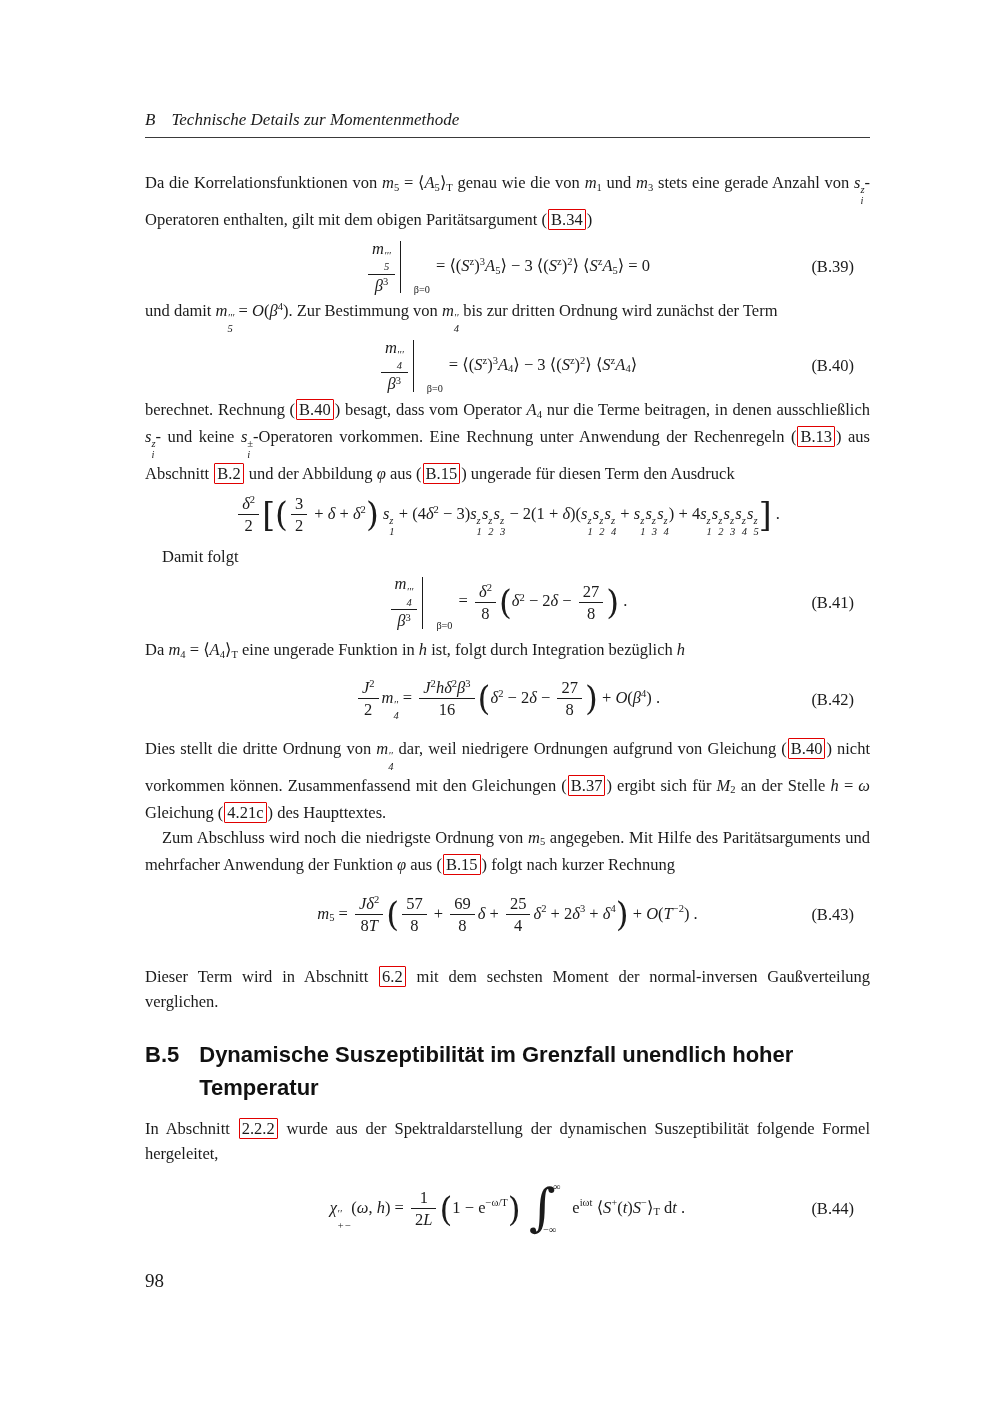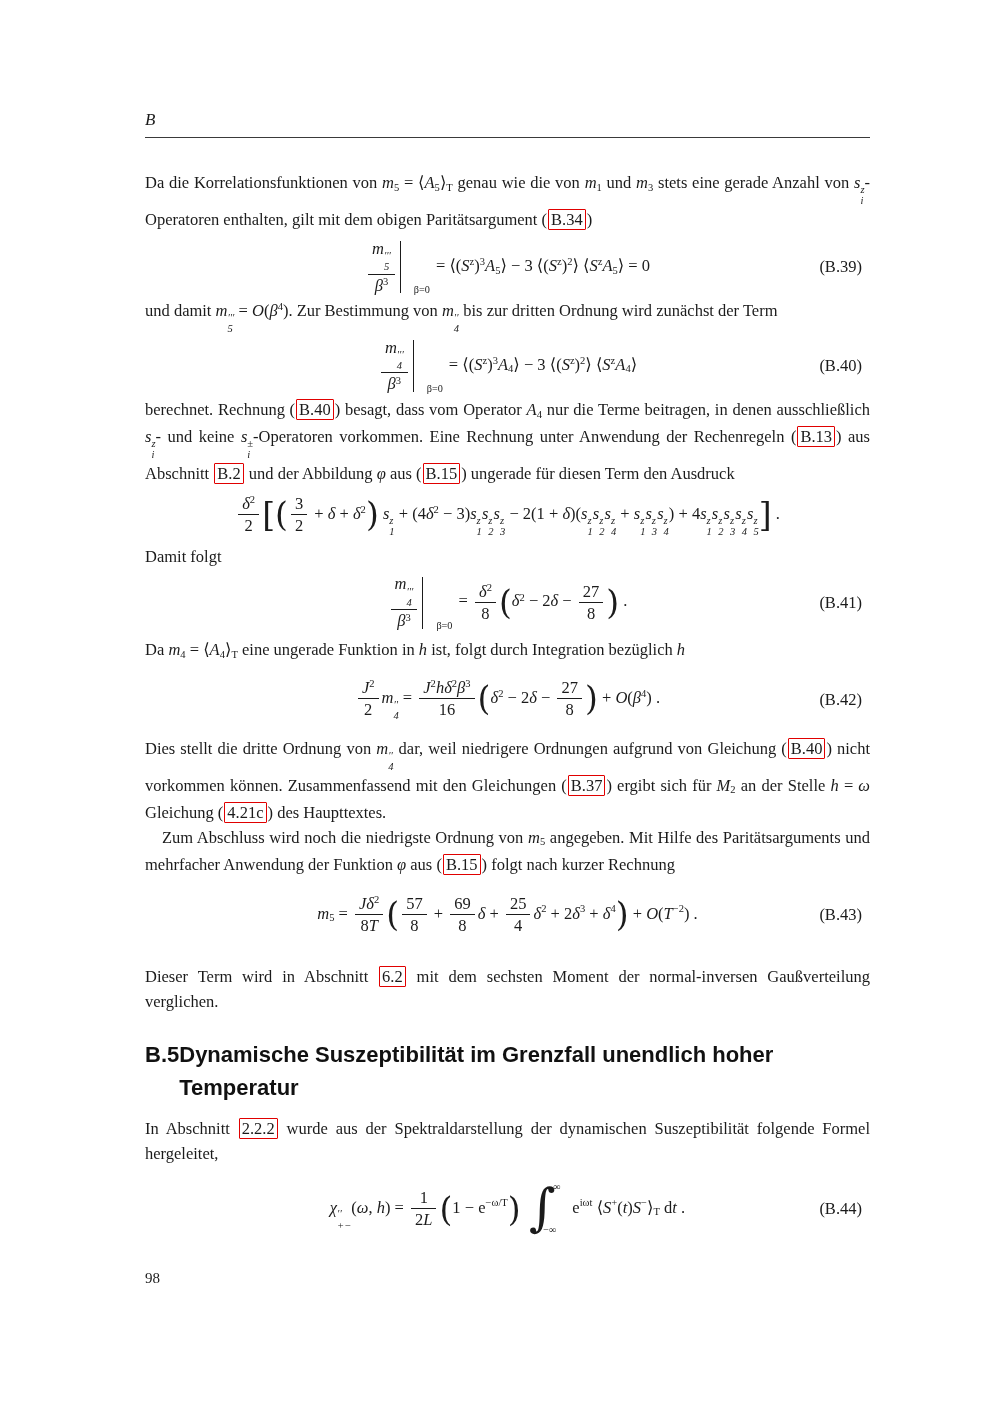--- a/index.html
+++ b/index.html
@@ -43,50 +43,51 @@
   .intwrap{display:inline-flex;align-items:center;vertical-align:middle;margin:0 4px 0 8px;}
   .intsign{font-family:"DejaVu Serif",serif;font-size:310%;line-height:0.95;}
   .intcol{display:inline-flex;flex-direction:column;justify-content:space-between;
           height:54px;font-size:62%;line-height:1;padding:1px 0;}
   .inthi{transform:translateX(-2px);}
   .intlo{transform:translateX(-12px);}
   .ref{border:1.5px solid #e00000;padding:0 2px;margin:0 1px;border-radius:1px;font-family:Liberation Serif, serif;}
   
   .eqrow{display:flex;align-items:center;justify-content:center;position:relative;}
   .eq{white-space:nowrap;font-size:16.5px;}
-  .eqtag{position:absolute;right:8px;top:50%;transform:translateY(-50%);font-size:16.5px;}
+  .eqtag{position:absolute;right:16px;top:50%;transform:translateY(-50%);font-size:16.5px;}
   #row-b39{min-height:58px;margin:6px 0 2px;}
   #row-b40{min-height:58px;margin:2px 0 2px;}
   #row-delta{min-height:52px;margin:4px 0 2px;}
   #row-b41{min-height:64px;margin:2px 0 2px;}
   #row-b42{min-height:64px;margin:4px 0 4px;}
   #row-b43{min-height:64px;margin:6px 0 4px;}
   #row-b44{min-height:70px;margin:8px 0 0;}
   
   #p1{margin-top:32px;}
-  #p4{margin-top:2px;}
+  #p4{margin-top:2px;margin-left:17px;}
   #p6{margin-top:2px;}
   #p7{text-indent:17px;}
   #p8{margin-top:17px;}
   
   .section{
-    display:flex;
+    display:flex;gap:20px;
     font-family:"Liberation Sans","DejaVu Sans",sans-serif;
     font-weight:700;font-size:22px;line-height:33px;
     margin:24px 0 12px;color:#111;
   }
-  .pagenum{position:absolute;left:145px;top:1270px;font-size:15px;}
+  .pagenum{position:absolute;left:145px;top:1270px;font-size:19px;}
 </style>
 </head>
 <body>
 
 <div class="page">
 
   <div class="runhead">
     <span>B</span>
+    <span>Technische Details zur Momentenmethode</span>
   </div>
 
   <p class="para" id="p1"><span class="mt">Da die Korrelationsfunktionen von </span><span class="mi">m</span><span class="msub">5</span><span class="mt"> = ⟨</span><span class="mi">A</span><span class="msub">5</span><span class="mt">⟩</span><span class="msub">T</span><span class="mt"> genau wie die von </span><span class="mi">m</span><span class="msub">1</span><span class="mt"> und </span><span class="mi">m</span><span class="msub">3</span><span class="mt"> stets eine gerade Anzahl von </span><span class="mi">s</span><span class="mss">
         <span class="mss-up">z</span>
         <span class="mss-dn">i</span>
       </span><span class="mt">-Operatoren enthalten, gilt mit dem obigen Paritätsargument (</span><span class="ref">B.34</span><span class="mt">)</span></p>
 
   <div class="eqrow" id="row-b39">
     <span class="eq"><span class="frac"><span class="fn"><span class="mi">m</span><span class="mss">
               <span class="mss-up">′′′</span>

